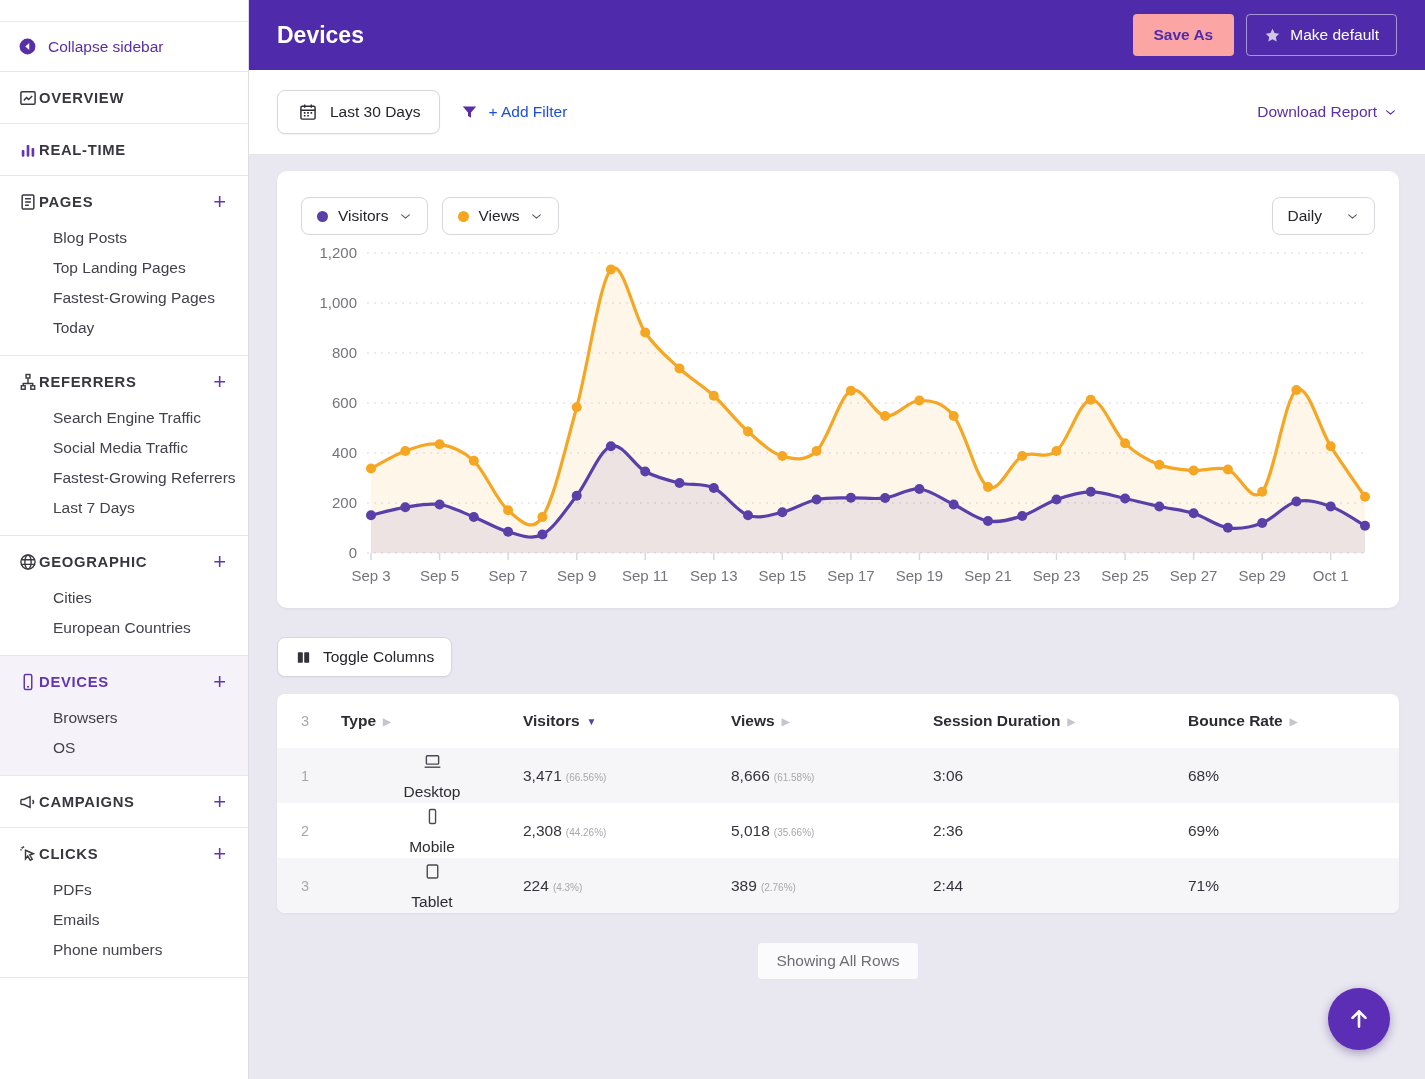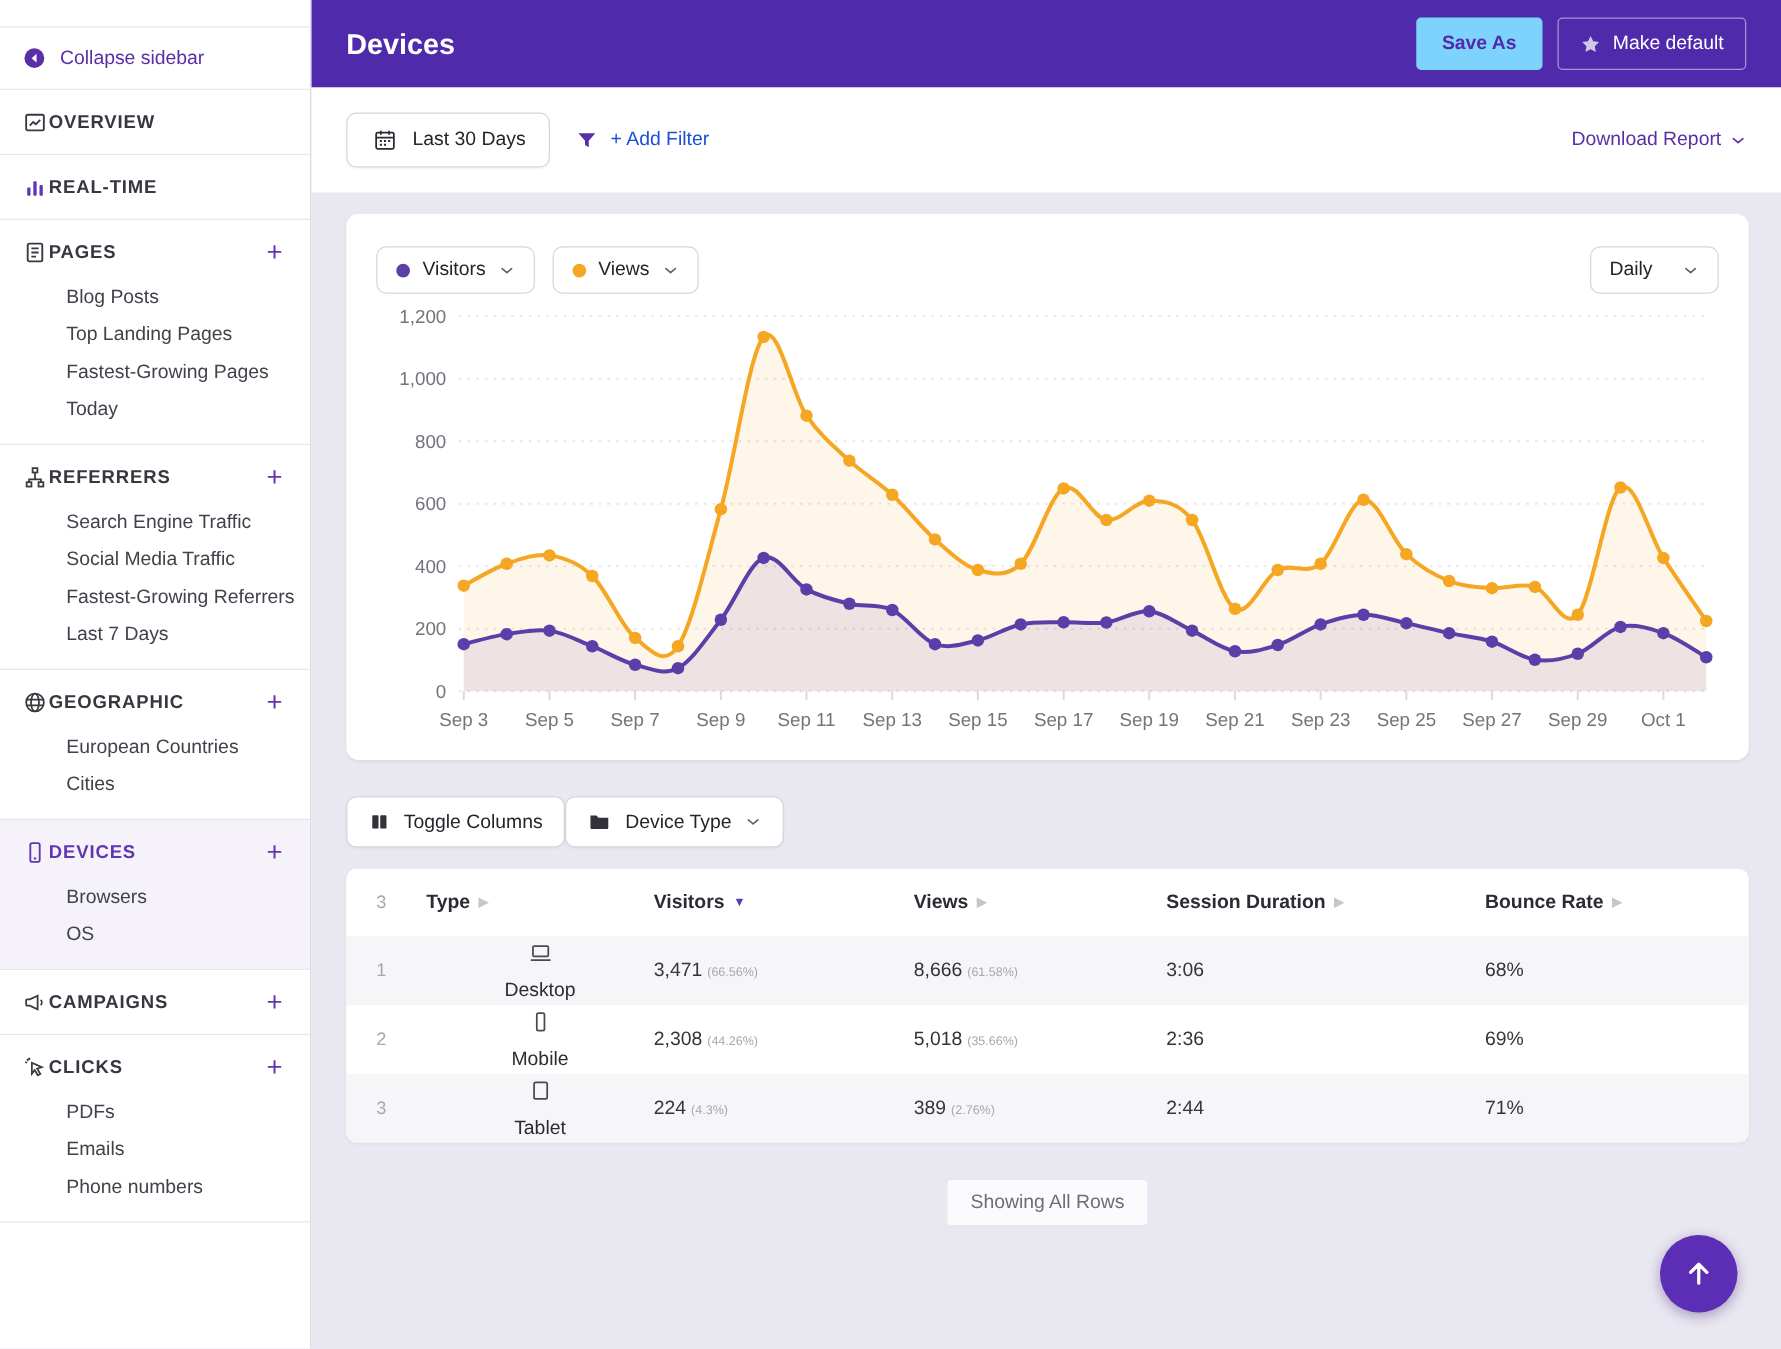--- a/index.html
+++ b/index.html
@@ -47,21 +47,21 @@
   .sb-fill { flex:1; }
   
   .main { margin-left:249px; height:100%; display:flex; flex-direction:column; }
   .top-header {
     height:70px; background:#4f2bab; display:flex; align-items:center;
     padding:0 28px; flex:0 0 auto;
   }
   .page-title { color:#fff; font-size:23px; font-weight:bold; }
   .hdr-actions { margin-left:auto; display:flex; gap:12px; }
   .btn-saveas {
-    background:#7dd3fc; color:#4f2bab; font-size:15.5px; font-weight:bold;
+    background:#fca5a5; color:#4f2bab; font-size:15.5px; font-weight:bold;
     border:none; border-radius:4px; padding:12px 21px; cursor:pointer;
   }
   .btn-makedefault {
     background:transparent; color:#fff; font-size:15.5px;
     border:1px solid rgba(255,255,255,.5); border-radius:4px;
     padding:11px 17px; cursor:pointer; display:flex; align-items:center; gap:9px;
   }
   .filter-bar {
     height:85px; background:#fff; display:flex; align-items:center;
     padding:0 28px; border-bottom:1px solid #e6e4ec; flex:0 0 auto;
@@ -223,22 +223,22 @@
             <svg viewBox="0 0 24 24" width="20" height="20" fill="none" stroke="currentColor" stroke-width="1.7">
               <circle cx="12" cy="12" r="8.5"></circle>
               <ellipse cx="12" cy="12" rx="3.8" ry="8.5"></ellipse>
               <path d="M4 9.2h16M4 14.8h16"></path>
             </svg>
           </span>
           <span class="sb-label">GEOGRAPHIC</span>
           <span class="sb-plus">+</span>
         </div>
         <ul class="sb-items">
+          <li>Cities</li>
           <li>European Countries</li>
-          <li>Cities</li>
         </ul>
       </div>
       <div class="sb-section active">
         <div class="sb-head">
           <span class="sb-icon purple">
             <svg viewBox="0 0 24 24" width="20" height="20" fill="none" stroke="currentColor" stroke-width="1.8">
               <rect x="7.5" y="3" width="9" height="18" rx="1.8"></rect>
               <path d="M10.8 17.8h2.4"></path>
             </svg>
           </span>
@@ -478,33 +478,20 @@
     <div class="table-controls">
       <button class="btn-ctl">
         <span class="dark-icon">
             <svg viewBox="0 0 24 24" width="17" height="17" fill="currentColor">
               <rect x="4" y="4.5" width="7" height="15" rx="1"></rect>
               <rect x="13" y="4.5" width="7" height="15" rx="1"></rect>
             </svg>
           </span>
         <span>Toggle Columns</span>
       </button>
-      <button class="btn-ctl">
-        <span class="dark-icon">
-            <svg viewBox="0 0 24 24" width="19" height="19" fill="currentColor">
-              <path d="M3 5.5h6l2.2 2.3H21V18a1.2 1.2 0 0 1-1.2 1.2H4.2A1.2 1.2 0 0 1 3 18z"></path>
-            </svg>
-          </span>
-        <span>Device Type</span>
-        <span style="display:flex">
-            <svg viewBox="0 0 24 24" width="13" height="13" fill="none" stroke="#63616b" stroke-width="2.4" stroke-linecap="round" stroke-linejoin="round">
-              <path d="M5 9l7 6 7-6"></path>
-            </svg>
-          </span>
-      </button>
     </div>
 
     <section class="table-card">
       <div class="tr head" id="table-head">
           <span class="row-count">3</span>
           <div class="th">
             <span>Type</span>
             <span class="sort-caret">▶</span>
           </div>
           <div class="th">

